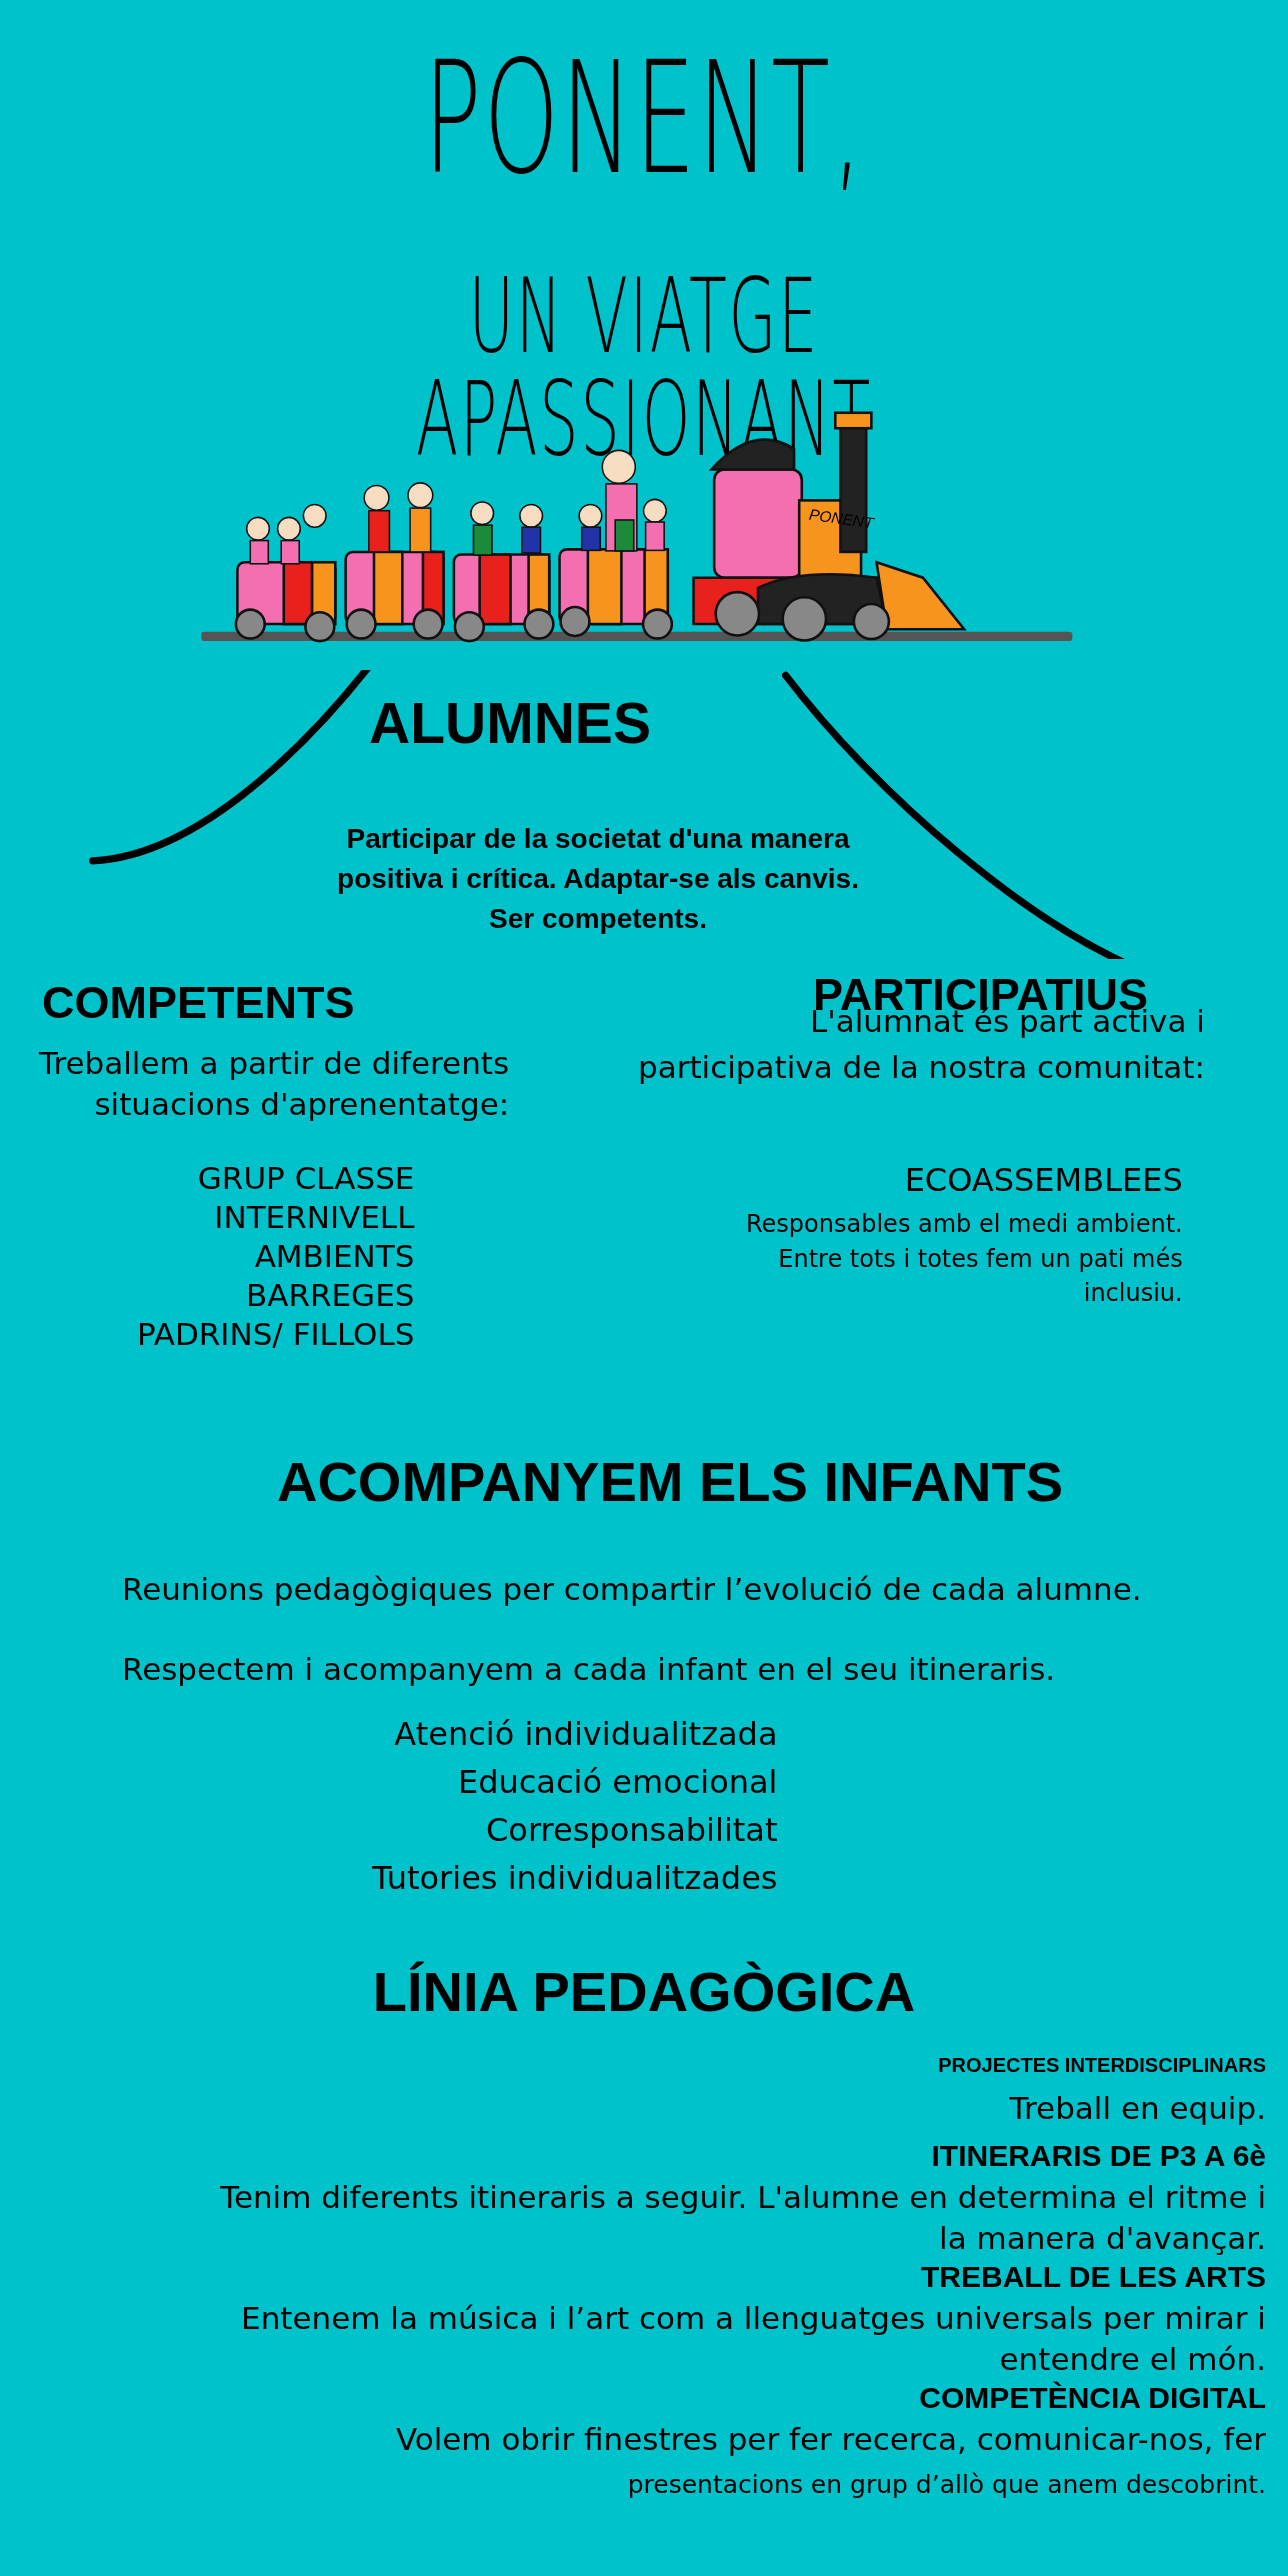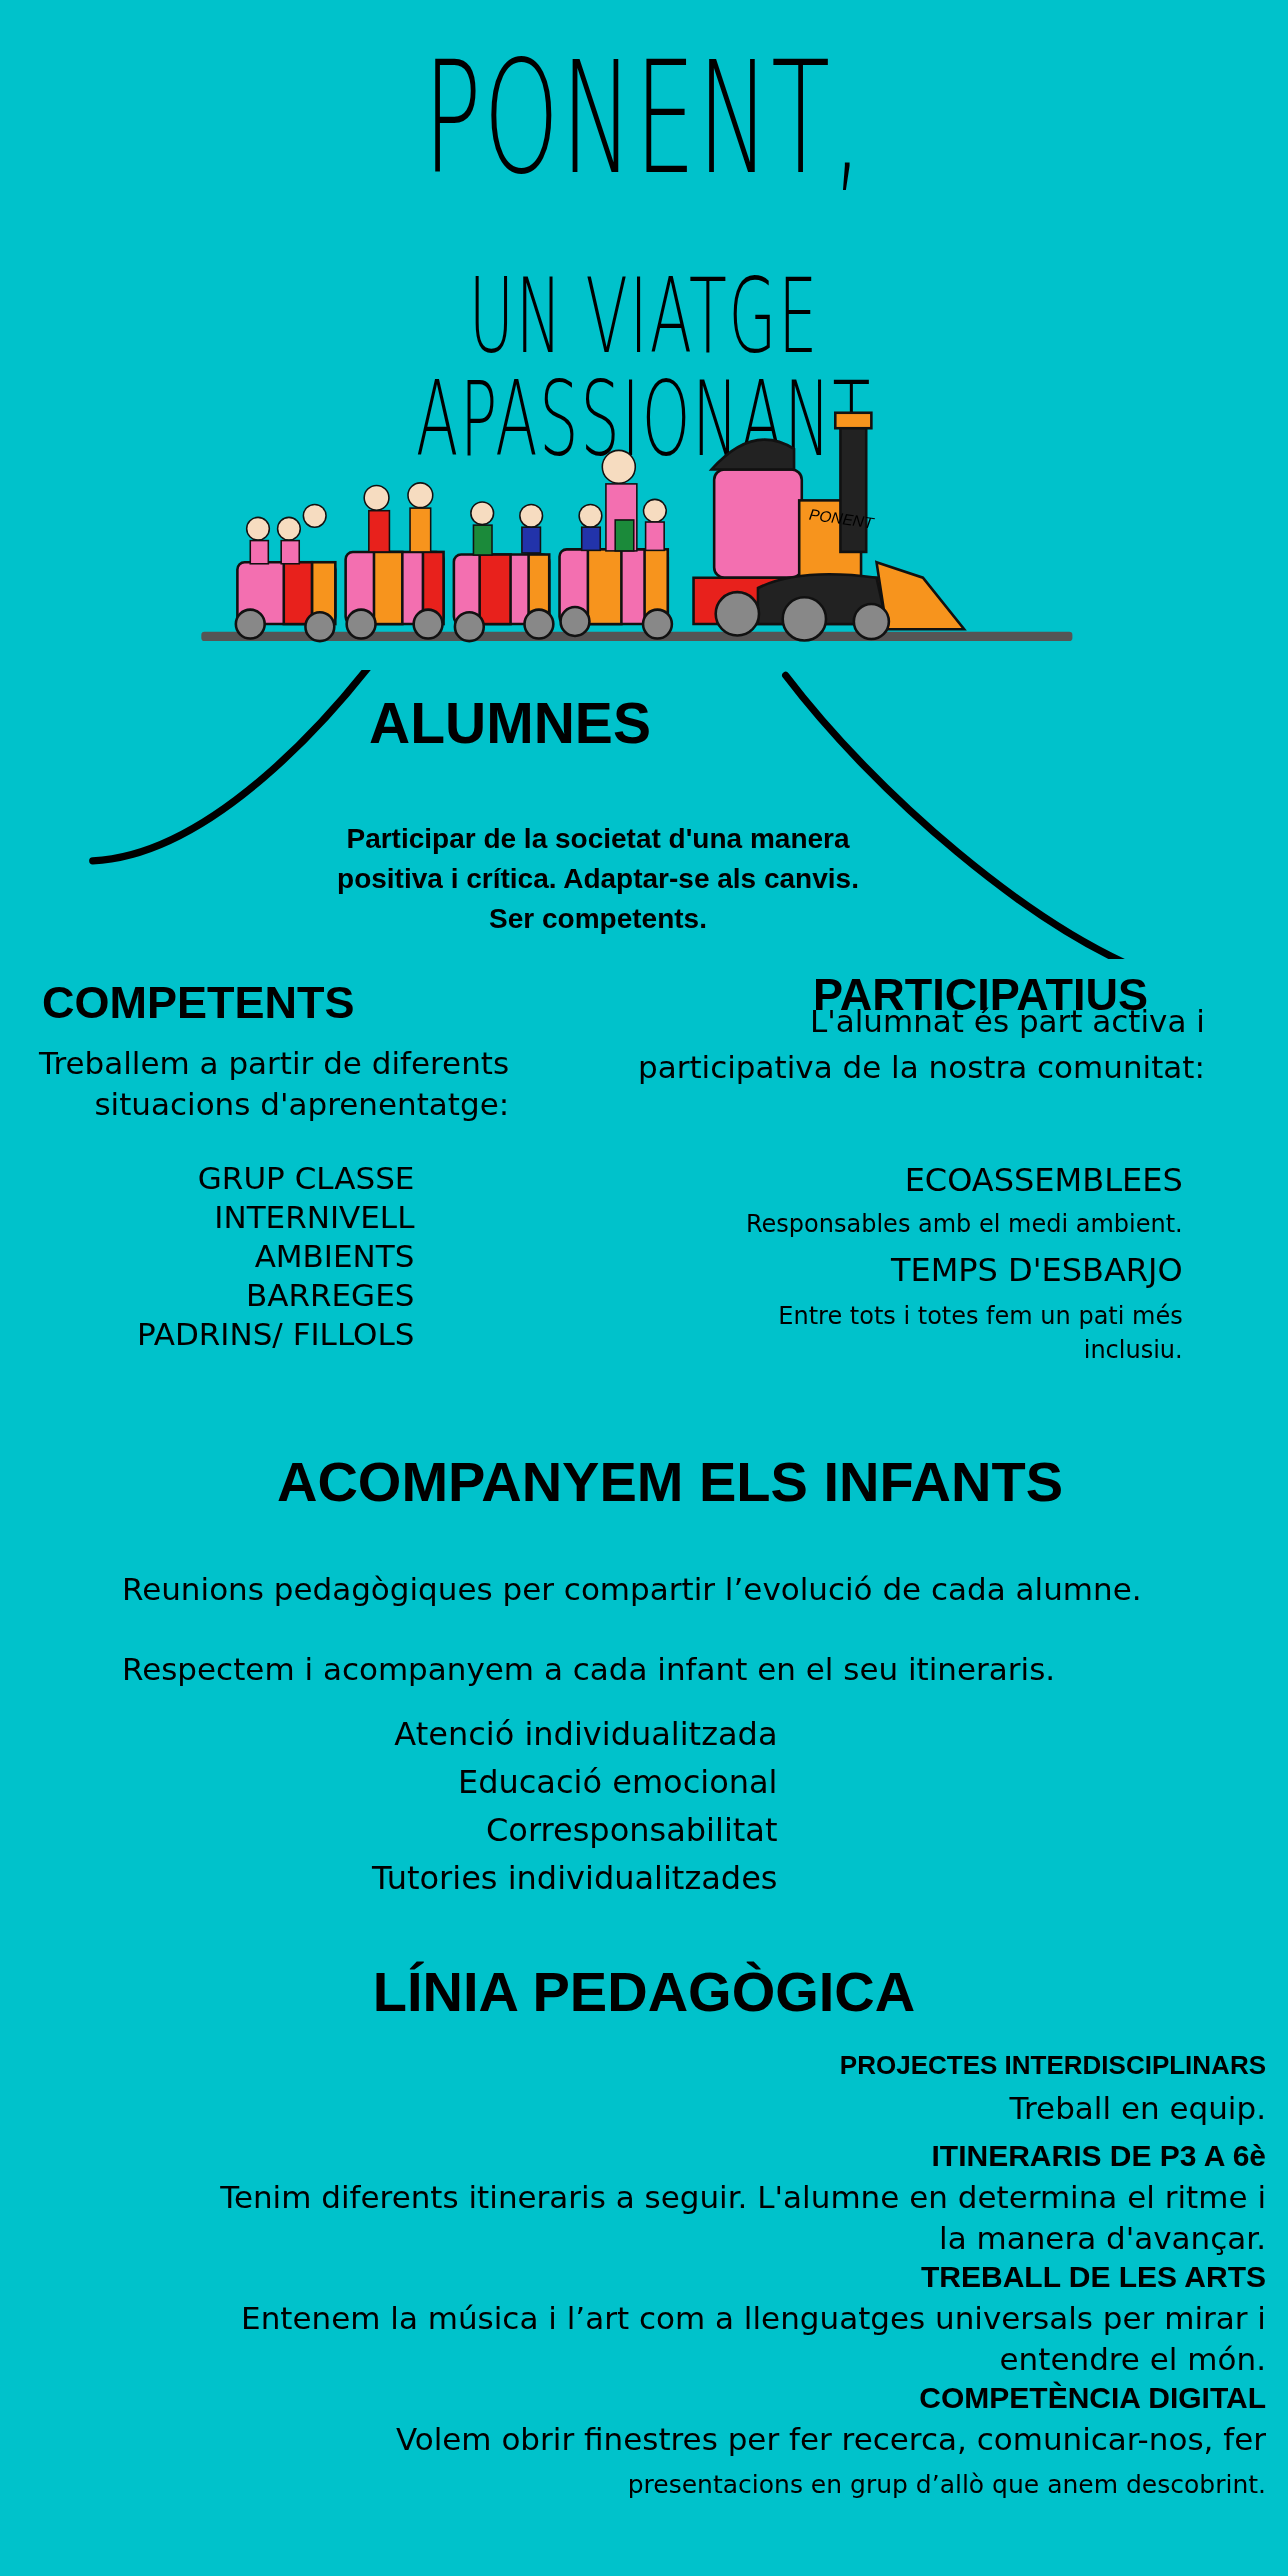--- a/index.html
+++ b/index.html
@@ -137,40 +137,39 @@
 <div class="abs body" style="left:638px;top:998px;font-size:31px;line-height:46px;">
   <span class="list-item">L'alumnat és part activa i</span>
   <span class="list-item">participativa de la nostra comunitat:</span>
 </div>
 <div class="abs body" style="left:746px;top:1154px;">
   <div>
     <span class="list-item" style="font-size:32px;line-height:52px;">ECOASSEMBLEES</span>
     <span class="list-item" style="font-size:24px;line-height:36px;">Responsables amb el medi ambient.</span>
   </div>
   <div>
-    <span class="list-item" style="font-size:32px;line-height:57px;">TEMPS D'ESBARJO</span>
     <span class="list-item" style="font-size:24px;line-height:34px;">Entre tots i totes fem un pati més</span>
     <span class="list-item" style="font-size:24px;line-height:34px;">inclusiu.</span>
   </div>
 </div>
 
 <div class="abs center cond" style="left:0;width:1340px;top:1448px;font-size:56px;line-height:67px;">ACOMPANYEM ELS INFANTS</div>
 <div class="abs body" style="left:122px;top:1569px;font-size:31px;line-height:41px;white-space:nowrap;">Reunions pedagògiques per compartir l’evolució de cada alumne.</div>
 <div class="abs body" style="left:122px;top:1649px;font-size:31px;line-height:41px;white-space:nowrap;">Respectem i acompanyem a cada infant en el seu itineraris.</div>
 <div class="abs body" style="left:372px;top:1710px;font-size:32px;line-height:48px;">
   <span class="list-item">Atenció individualitzada</span>
   <span class="list-item">Educació emocional</span>
   <span class="list-item">Corresponsabilitat</span>
   <span class="list-item">Tutories individualitzades</span>
 </div>
 
 <div class="abs center cond" style="left:0;width:1288px;top:1958px;font-size:56px;line-height:67px;">LÍNIA PEDAGÒGICA</div>
 <div class="abs body" style="left:40px;top:2045px;width:1226px;">
   <div>
-    <div class="cond" style="font-size:26px;line-height:41px;">PROJECTES INTERDISCIPLINARS</div>
+    <div class="cond" style="font-size:20px;line-height:41px;">PROJECTES INTERDISCIPLINARS</div>
     <div style="font-size:31px;line-height:44px;">Treball en equip.</div>
   </div>
   <div style="margin-top:6.2px;">
     <div class="cond" style="font-size:30px;line-height:39px;">ITINERARIS DE P3 A 6è</div>
     <div style="font-size:31px;line-height:45px;">Tenim diferents itineraris a seguir. L'alumne en determina el ritme i</div>
     <div style="font-size:31px;line-height:37px;">la manera d'avançar.</div>
   </div>
   <div>
     <div class="cond" style="font-size:30px;line-height:39px;">TREBALL DE LES ARTS</div>
     <div style="font-size:31px;line-height:45px;">Entenem la música i l’art com a llenguatges universals per mirar i</div>

